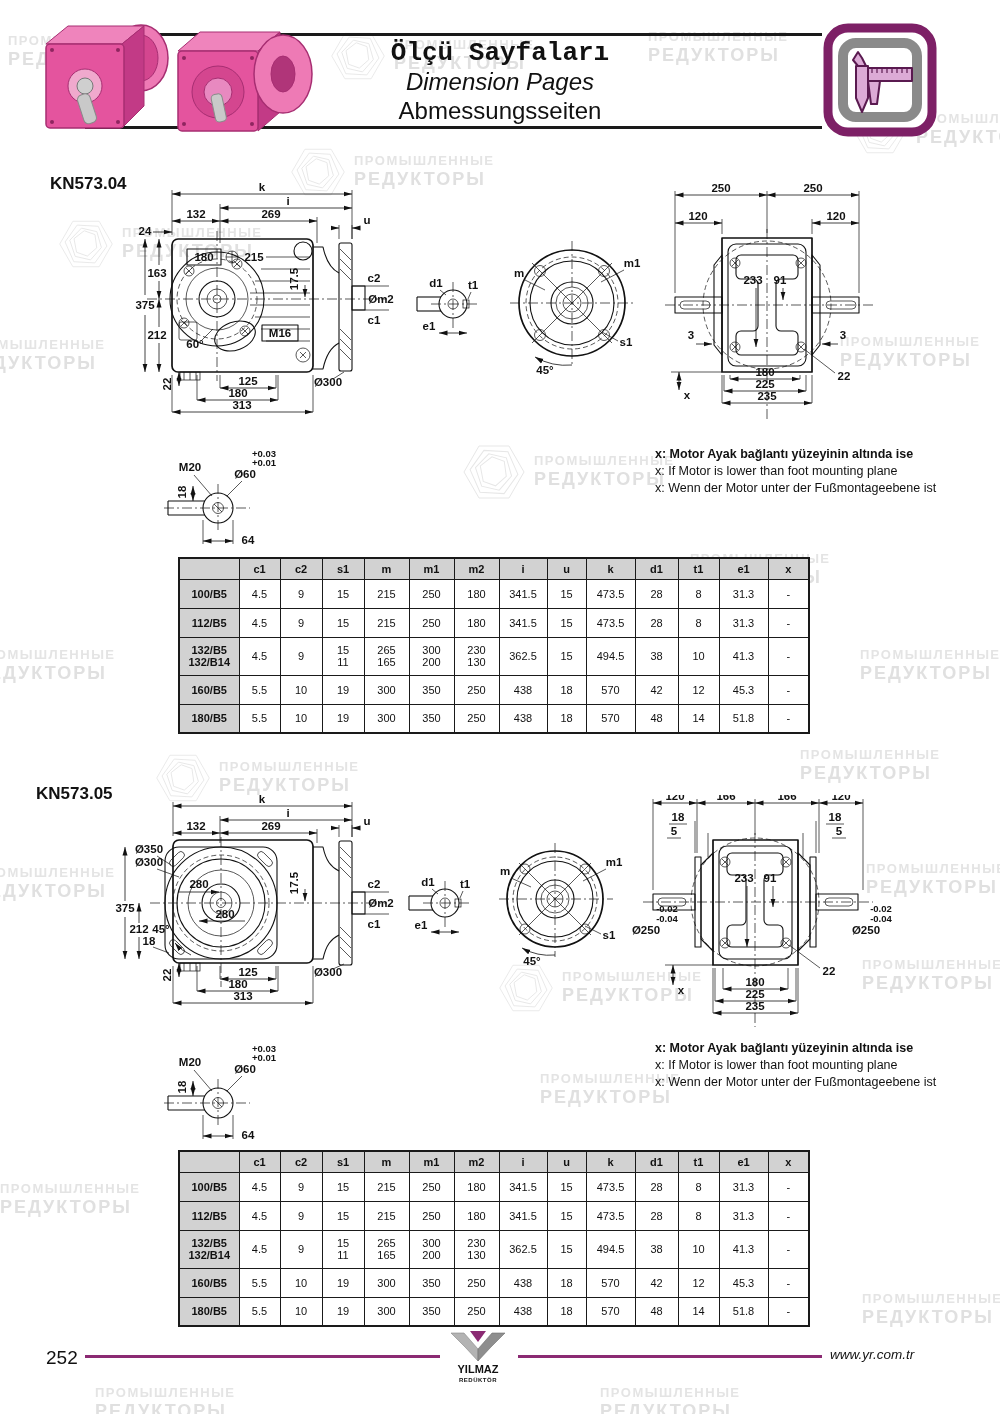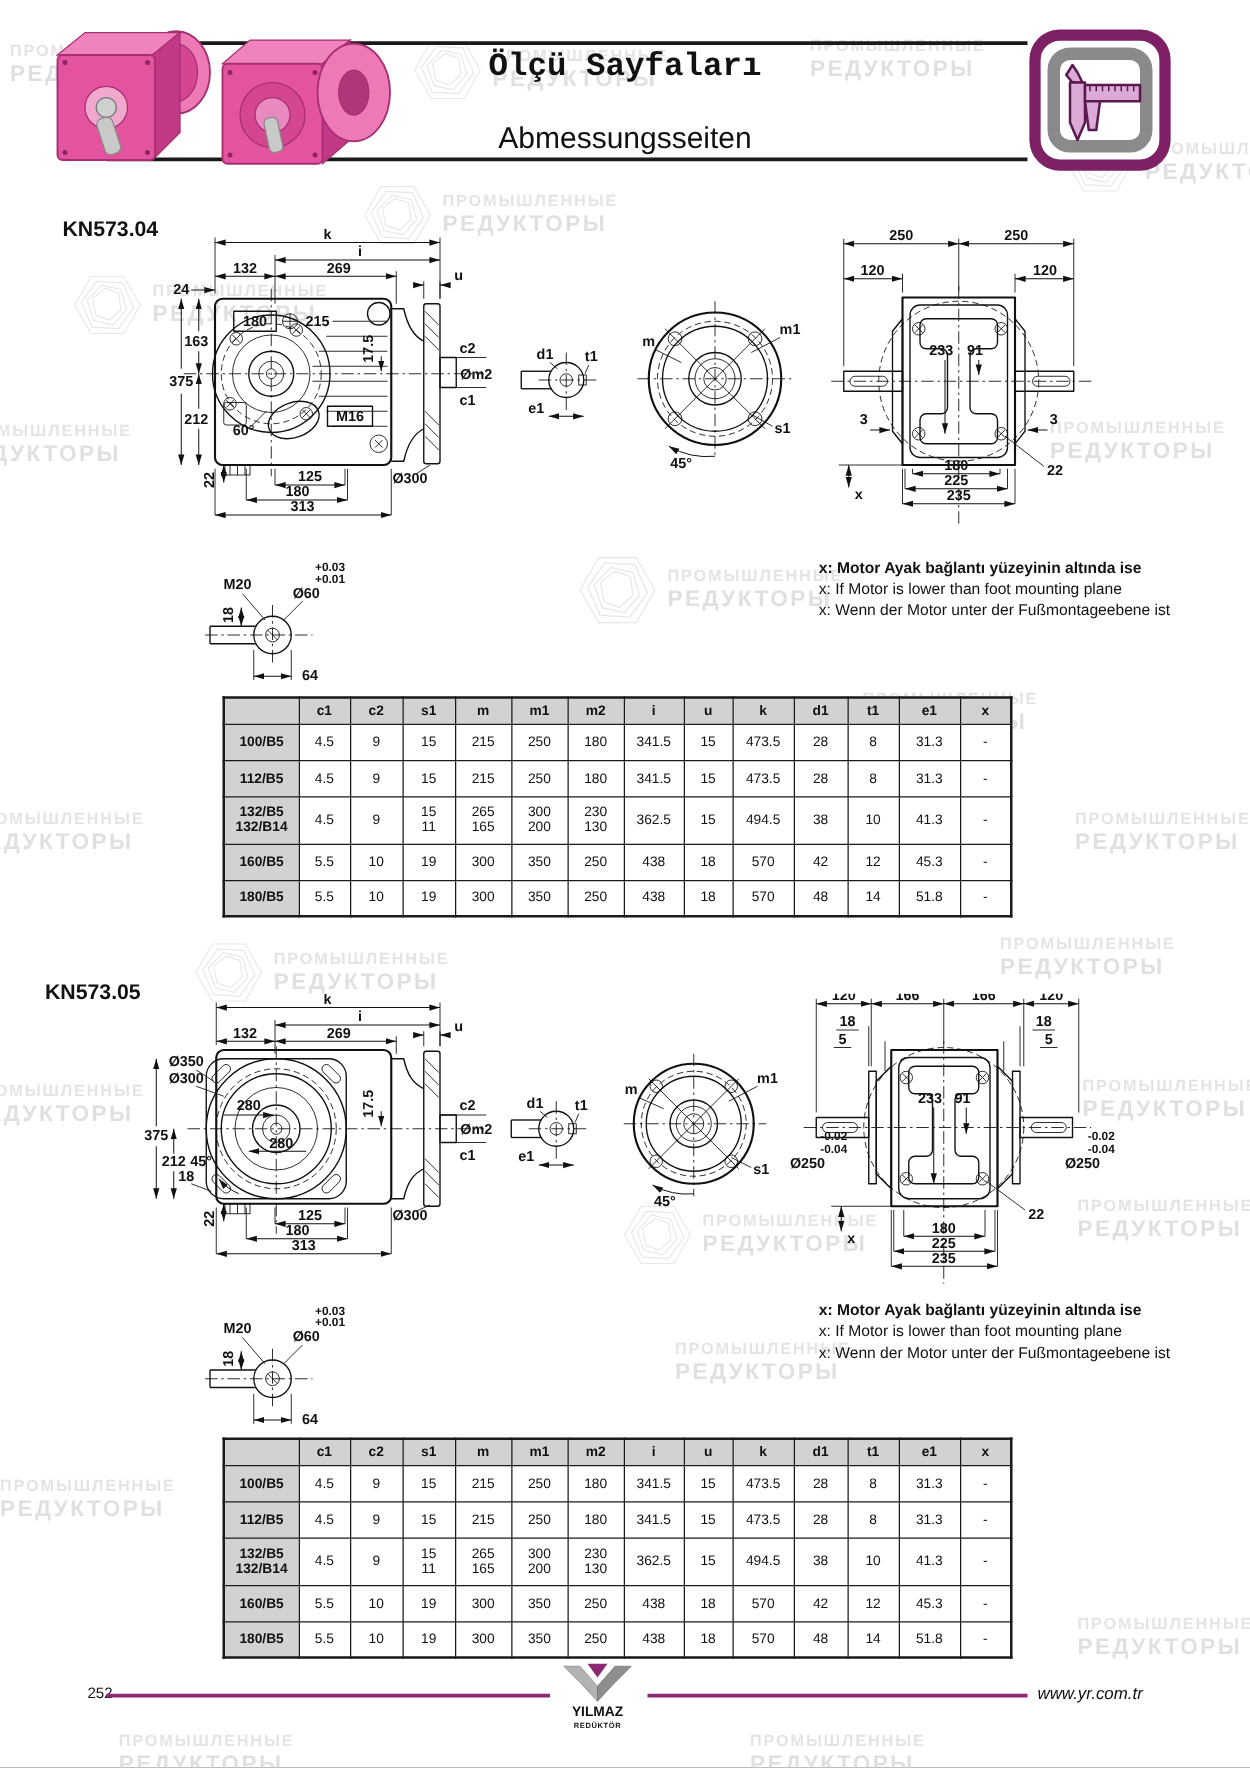--- a/index.html
+++ b/index.html
@@ -42,21 +42,21 @@
   svg text.sm{font-size:9.5px;}
   svg .outline{fill:none;stroke:#111;stroke-width:1.7;stroke-linejoin:round;}
   svg .ln{fill:none;stroke:#111;stroke-width:1.1;stroke-linejoin:round;}
   svg .tn{fill:none;stroke:#111;stroke-width:0.7;}
   svg .cl{stroke-dasharray:10 3 2 3;}
   svg .dsh{stroke-dasharray:5 3;}
   svg .dim{fill:none;stroke:#111;stroke-width:0.8;marker-start:url(#arw);marker-end:url(#arw);}
   svg .dime{fill:none;stroke:#111;stroke-width:0.8;marker-end:url(#arw);}
   
   .fline{position:absolute;height:3px;background:#8b2a73;}
-  .pagenum{position:absolute;font-size:12px;margin-left:24px;}
+  .pagenum{position:absolute;font-size:19px;}
   .weburl{position:absolute;font-size:13.5px;font-style:italic;}
 </style>
 </head>
 <body>
 
 <div class="page">
 
 <svg width="0" height="0" style="position:absolute" aria-hidden="true">
   <defs>
     <marker id="arw" markerUnits="userSpaceOnUse" markerWidth="9" markerHeight="6" refX="8.5" refY="3" orient="auto-start-reverse">
@@ -233,20 +233,21 @@
 <div class="wm" style="left:600px;top:1386px">
       <div class="tx">
         <span class="l1">ПРОМЫШЛЕННЫЕ</span>
         <span class="l2">РЕДУКТОРЫ</span>
       </div>
     </div>
 
 <div class="rule" style="top:33px"></div>
 <div class="rule" style="top:126px"></div>
 <div class="title-tr">Ölçü Sayfaları</div>
+<div class="title-en">Dimension Pages</div>
 <div class="title-de">Abmessungsseiten</div>
 
 <svg class="abs" style="left:28px;top:6px" width="290" height="136" viewBox="0 0 290 136">
   <g>
     <ellipse cx="113" cy="52" rx="27" ry="33" fill="#ee7ab5" stroke="#a72e72" stroke-width="1.5"></ellipse>
     <ellipse cx="113" cy="52" rx="17" ry="23" fill="#d4468f" stroke="#a72e72"></ellipse>
     <polygon points="18,38 40,20 116,20 94,38" fill="#ef84bc" stroke="#a72e72"></polygon>
     <polygon points="94,38 116,20 116,100 94,122" fill="#c23a86" stroke="#a72e72"></polygon>
     <rect x="18" y="38" width="78" height="84" rx="4" fill="#e4549e" stroke="#a72e72" stroke-width="1.5"></rect>
     <circle cx="57" cy="80" r="17" fill="#f0a9cd" stroke="#a72e72"></circle>

